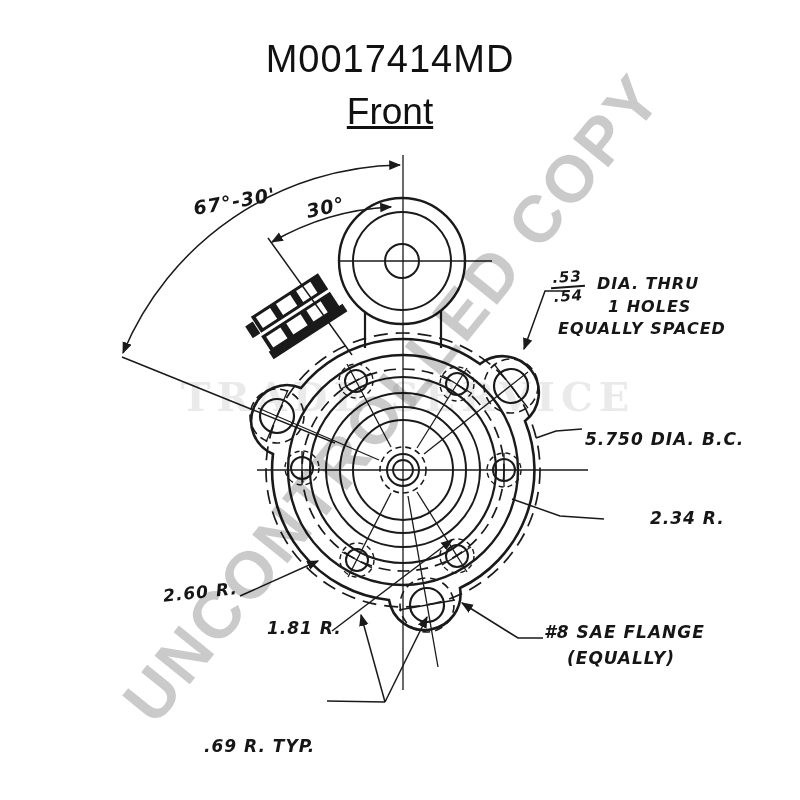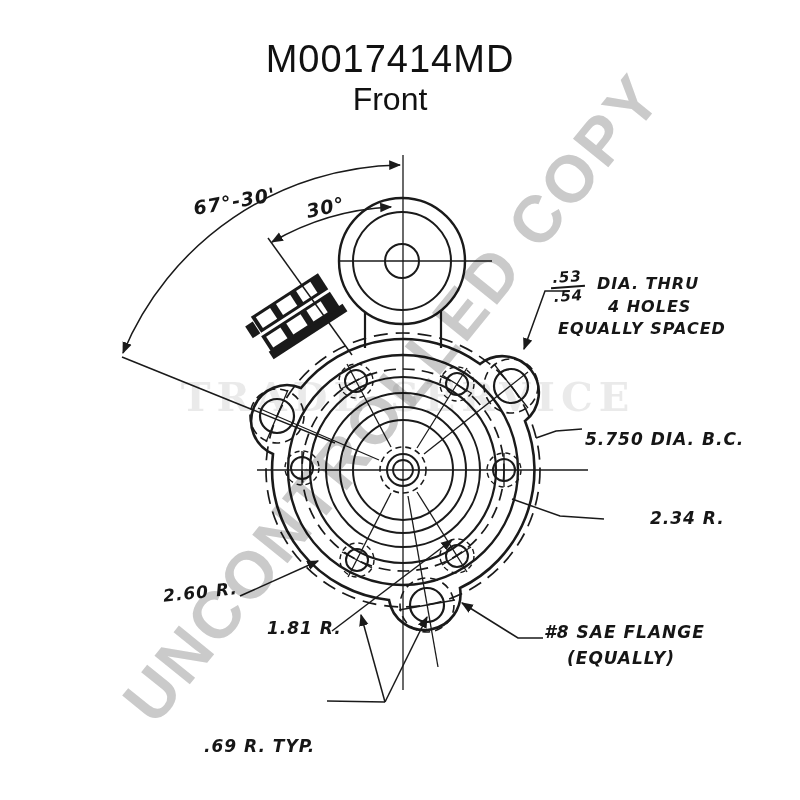--- a/index.html
+++ b/index.html
@@ -2,21 +2,21 @@
 <html><head>
 <meta charset="utf-8">
 <style>
   html,body{margin:0;padding:0;background:#fff;}
   .canvas{
     position:relative;width:800px;height:800px;background:#ffffff;
     overflow:hidden;font-family:"Liberation Sans",sans-serif;
   }
   .titleblock{position:absolute;left:0;right:20px;top:38px;text-align:center;color:#111;}
   .title-part{font-size:38px;letter-spacing:1px;}
-  .title-view{font-size:32px;margin-top:0;}
+  .title-view{font-size:37px;margin-top:10px;text-decoration:underline;}
   svg{position:absolute;left:0;top:0;}
   .ann{
     position:absolute;color:#161616;font-family:"DejaVu Sans",sans-serif;
     font-style:italic;font-weight:bold;white-space:nowrap;letter-spacing:1px;
   }
   .f19{font-size:19px;} .f17{font-size:17px;} .f16{font-size:16px;} .f15{font-size:15px;}
   .frac{display:inline-block;text-align:center;line-height:1;}
   .frac .top{display:block;border-bottom:2px solid #161616;padding:0 2px 1px 2px;}
   .frac .bot{display:block;padding-top:1px;}
   .wm-diagonal{
@@ -156,21 +156,21 @@
   </div>
 
   <div class="ann f19" style="left:193px;top:190px;transform:rotate(-10deg);">67°-30'</div>
   <div class="ann f19" style="left:306px;top:196px;transform:rotate(-12deg);">30°</div>
 
   <div class="ann f15 frac" style="left:551px;top:270px;transform:rotate(-4deg);">
     <span class="top">.53</span>
     <span class="bot">.54</span>
   </div>
   <div class="ann f16" style="left:597px;top:274px;">DIA. THRU</div>
-  <div class="ann f16" style="left:608px;top:297px;">4 HOLES</div>
+  <div class="ann f16" style="left:608px;top:297px;">1 HOLES</div>
   <div class="ann f16" style="left:558px;top:319px;">EQUALLY SPACED</div>
 
   <div class="ann f17" style="left:585px;top:418px;margin-top:11px;">5.750 DIA. B.C.</div>
   <div class="ann f17" style="left:607px;top:508px;margin-left:43px;">2.34 R.</div>
   <div class="ann f17" style="left:163px;top:582px;transform:rotate(-6deg);">2.60 R.</div>
   <div class="ann f17" style="left:267px;top:618px;">1.81 R.</div>
   <div class="ann f17" style="left:204px;top:689px;margin-top:47px;">.69 R. TYP.</div>
   <div class="ann f17" style="left:544px;top:622px;">#8 SAE FLANGE</div>
   <div class="ann f17" style="left:567px;top:648px;">(EQUALLY)</div>
 

